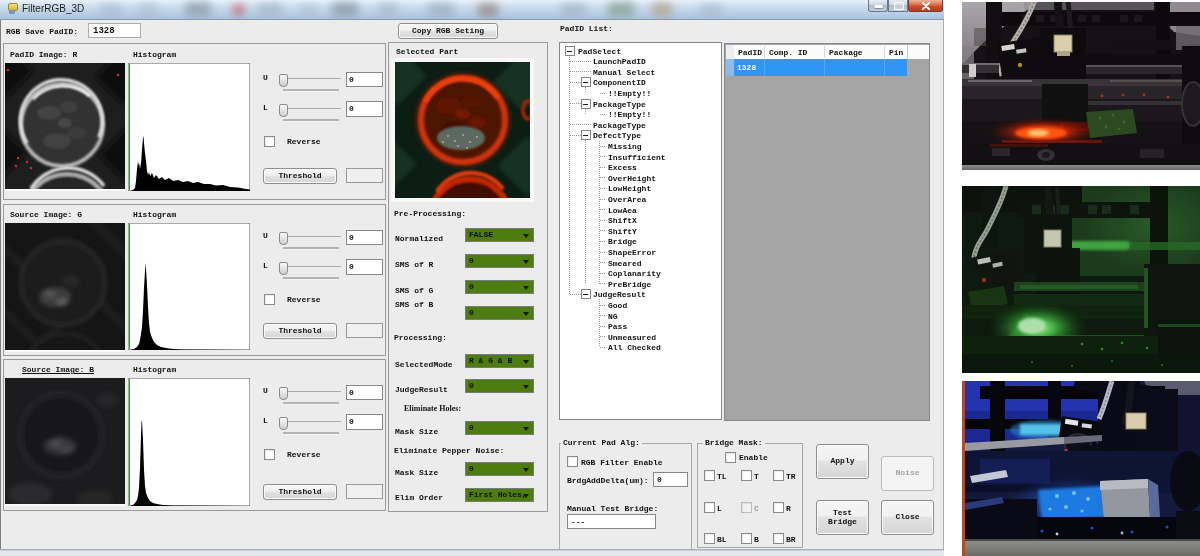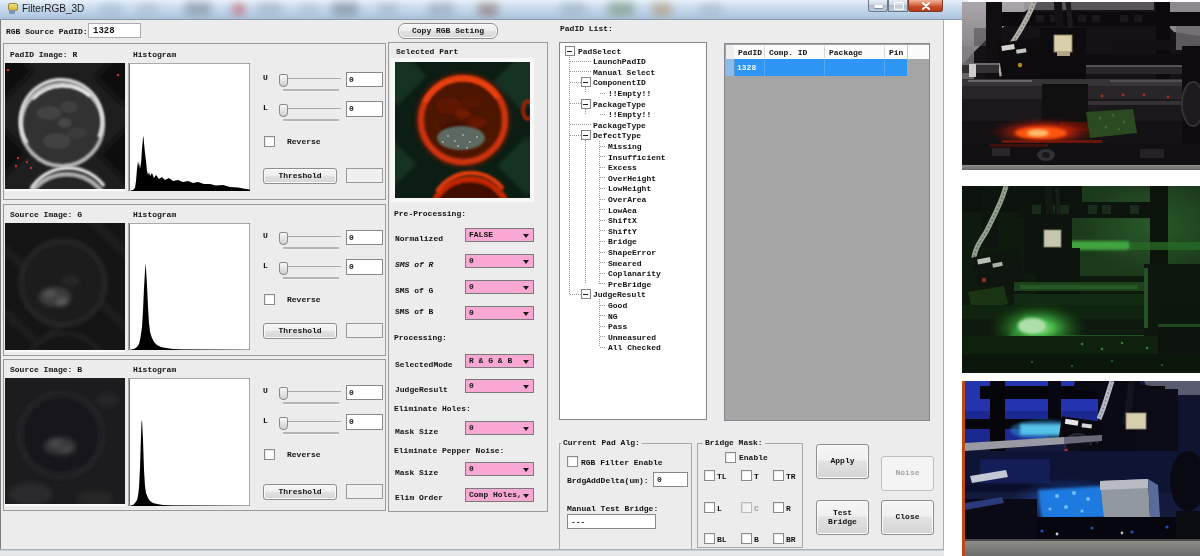--- a/index.html
+++ b/index.html
@@ -1,38 +1,38 @@
 <!DOCTYPE html>
 <html><head><meta charset="utf-8"><style>
 html,body{margin:0;padding:0;background:#fff;}
 #root{position:relative;width:1200px;height:556px;overflow:hidden;background:#fff;
   font-family:"Liberation Mono",monospace;font-weight:bold;font-size:8px;color:#111;}
 .abs{position:absolute;}
 #win{position:absolute;left:0;top:0;width:944px;height:556px;}
 #titlebar{position:absolute;left:0;top:0;width:944px;height:19px;overflow:hidden;
   background:linear-gradient(#e8f1f9 0%,#cfdfef 30%,#b9cfe6 70%,#a9c2dc 100%);
-  border-bottom:1px solid #8a9aac;padding-left:24px;}
+  border-bottom:1px solid #8a9aac;}
 .blob{position:absolute;filter:blur(4px);border-radius:3px;opacity:0.55;}
 #title{position:absolute;left:22px;top:3px;font-family:"Liberation Sans",sans-serif;
   font-weight:normal;font-size:10px;color:#1c1c1c;}
 #appicon{position:absolute;left:8px;top:3px;width:9px;height:11px;}
 #dialog{position:absolute;left:0;top:20px;width:944px;height:529px;background:#ececec;
   border-left:1px solid #7d7d7d;border-right:1px solid #a8aeb6;box-sizing:border-box;}
 #ui{position:absolute;left:0;top:0;width:944px;height:556px;}
 #botstrip{position:absolute;left:0;top:549px;width:944px;height:7px;
   background:linear-gradient(#9aa2aa,#e7e9ec 35%,#e2e5e8);}
 .panel{position:absolute;border:1px solid #9a9a9a;box-sizing:border-box;}
 .lbl{position:absolute;white-space:nowrap;}
 .tbox{position:absolute;background:#fff;border:1px solid #888;box-sizing:border-box;}
 .btn{position:absolute;box-sizing:border-box;border:1px solid #8e8e8e;border-radius:3px;
   background:linear-gradient(#f5f5f5 0%,#f0f0f0 45%,#e2e2e2 50%,#d5d5d5 100%);
   text-align:center;box-shadow:inset 0 0 0 1px #fbfbfb;}
 .cb{position:absolute;width:11px;height:11px;background:#fff;border:1px solid #8a8a8a;
   box-sizing:border-box;box-shadow:inset 1px 1px 1px rgba(0,0,0,0.08);}
-.combo{position:absolute;width:69px;height:14px;background:#f9a8d4;border:1px solid #7a7a7a;
+.combo{position:absolute;width:69px;height:14px;background:#4d7c0f;border:1px solid #7a7a7a;
   box-sizing:border-box;}
 .combo span{position:absolute;left:3px;top:1px;}
 .arr{position:absolute;right:4px;top:5px;width:0;height:0;
   border-left:3.5px solid transparent;border-right:3.5px solid transparent;border-top:4px solid #1a1a1a;}
 .slider .thumb{position:absolute;width:9px;height:13px;background:linear-gradient(#f8f8f8,#cfcfcf);
   border:1px solid #8a8a8a;border-radius:2px 2px 4px 4px;box-sizing:border-box;}
 .slider .groove{position:absolute;height:1px;background:#aaa;}
 .slider .chan{position:absolute;height:2px;background:#b4b4b4;border-bottom:1px solid #f4f4f4;}
 </style></head>
 <body>
@@ -65,25 +65,25 @@
         <div class="abs" style="left:5px;top:2px;width:8px;height:6px;border:1px solid #fdfdfd;border-radius:1px;background:rgba(255,255,255,.25);"></div>
       </div>
       <div class="abs" style="left:908px;top:0;width:35px;height:12px;background:linear-gradient(#f0b49a 0%,#dd7352 40%,#c94b28 60%,#b63a1a 100%);border:1px solid #7c3a28;border-top:none;border-radius:0 0 3px 3px;box-sizing:border-box;">
         <svg class="abs" style="left:13px;top:2px;" width="8" height="8" viewBox="0 0 8 8">
             <path d="M1,1 L7,7 M7,1 L1,7" stroke="#ffffff" stroke-width="2" stroke-linecap="round"></path>
           </svg>
       </div>
     </div>
     <div id="dialog"></div>
     <div id="ui">
-      <div class="lbl" style="left:6px;top:27px;">RGB Source PadID:</div>
+      <div class="lbl" style="left:6px;top:27px;">RGB Save PadID:</div>
       <div class="tbox" style="left:88px;top:23px;width:53px;height:15px;border-color:#abadb3;">
           <span style="position:absolute;left:4px;top:2px;font-size:9px;">1328</span>
         </div>
-      <div class="btn" style="left:398px;top:23px;width:100px;height:16px;border-radius:7px;"><span style="position:relative;top:2px;">Copy RGB Seting</span></div>
+      <div class="btn" style="left:398px;top:23px;width:100px;height:16px;"><span style="position:relative;top:2px;">Copy RGB Seting</span></div>
 
       <div class="panel" style="left:3px;top:43px;width:383px;height:157px;"></div>
       <div class="lbl" style="left:10px;top:50px;">PadID Image: R</div>
       <div class="lbl" style="left:133px;top:50px;">Histogram</div>
       <div class="abs" id="imgR" style="left:5px;top:63px;width:120px;height:128px;"><svg width="120" height="128" viewBox="0 0 120 128">
 <defs>
 <filter id="bR" x="-30%" y="-30%" width="160%" height="160%">
                 <feGaussianBlur stdDeviation="2.5"></feGaussianBlur>
               </filter>
 <filter id="bR2" x="-30%" y="-30%" width="160%" height="160%">
@@ -190,21 +190,21 @@
         </div>
       <div class="tbox" style="left:346px;top:259px;width:37px;height:16px;">
           <span style="position:absolute;left:2px;top:2px;">0</span>
         </div>
       <div class="cb" style="left:264px;top:294px;"></div>
       <div class="lbl" style="left:287px;top:295px;">Reverse</div>
       <div class="btn" style="left:263px;top:323px;width:74px;height:16px;"><span style="position:relative;top:2px;">Threshold</span></div>
       <div class="abs" style="left:346px;top:323px;width:37px;height:15px;background:#f0f0f0;border:1px solid #999;box-sizing:border-box;"></div>
 
       <div class="panel" style="left:3px;top:359px;width:383px;height:152px;"></div>
-      <div class="lbl" style="left:10px;top:365px;">Source Image: B</div>
+      <div class="lbl" style="left:22px;top:365px;text-decoration:underline;">Source Image: B</div>
       <div class="lbl" style="left:133px;top:365px;">Histogram</div>
       <div class="abs" id="imgB" style="left:5px;top:378px;width:120px;height:126px;"><svg width="120" height="126" viewBox="0 0 120 126">
 <defs>
               <filter id="bB" x="-30%" y="-30%" width="160%" height="160%">
                 <feGaussianBlur stdDeviation="2.4"></feGaussianBlur>
               </filter>
             </defs>
 <rect width="120" height="126" fill="#1c1c1e"></rect>
 <circle cx="56" cy="57" r="41" fill="#19191b" stroke="#28282c" stroke-width="4" filter="url(#bB)"></circle>
 <g filter="url(#bB)">
@@ -288,66 +288,66 @@
 <circle cx="75" cy="157" r="40" fill="#400e03" stroke="#c22806" stroke-width="6" filter="url(#bS2)"></circle>
 <path d="M 42,130 A 40 40 0 0 1 108,127" fill="none" stroke="#e03a0c" stroke-width="4.5" filter="url(#bS2)"></path>
 <ellipse cx="133" cy="48" rx="5" ry="9" fill="none" stroke="#a82406" stroke-width="3.5" filter="url(#bS2)"></ellipse>
 </svg></div>
       <div class="lbl" style="left:394px;top:209px;">Pre-Processing:</div>
       <div class="lbl" style="left:395px;top:234px;">Normalized</div>
       <div class="combo" style="left:465px;top:228px;">
           <span>FALSE</span>
           <i class="arr"></i>
         </div>
-      <div class="lbl" style="left:395px;top:260px;font-style:italic;">SMS of R</div>
+      <div class="lbl" style="left:395px;top:260px;">SMS of R</div>
       <div class="combo" style="left:465px;top:254px;">
           <span>0</span>
           <i class="arr"></i>
         </div>
       <div class="lbl" style="left:395px;top:286px;">SMS of G</div>
       <div class="combo" style="left:465px;top:280px;">
           <span>0</span>
           <i class="arr"></i>
         </div>
-      <div class="lbl" style="left:395px;top:307px;">SMS of B</div>
+      <div class="lbl" style="left:395px;top:300px;">SMS of B</div>
       <div class="combo" style="left:465px;top:306px;">
           <span>0</span>
           <i class="arr"></i>
         </div>
       <div class="lbl" style="left:394px;top:333px;">Processing:</div>
       <div class="lbl" style="left:395px;top:360px;">SelectedMode</div>
       <div class="combo" style="left:465px;top:354px;">
           <span>R &amp; G &amp; B</span>
           <i class="arr"></i>
         </div>
       <div class="lbl" style="left:395px;top:385px;">JudgeResult</div>
       <div class="combo" style="left:465px;top:379px;">
           <span>0</span>
           <i class="arr"></i>
         </div>
-      <div class="lbl" style="left:394px;top:404px;">Eliminate Holes:</div>
+      <div class="lbl" style="left:404px;top:404px;font-family:Liberation Serif, serif;">Eliminate Holes:</div>
       <div class="lbl" style="left:395px;top:427px;">Mask Size</div>
       <div class="combo" style="left:465px;top:421px;">
           <span>0</span>
           <i class="arr"></i>
         </div>
       <div class="lbl" style="left:394px;top:446px;">Eliminate Pepper Noise:</div>
       <div class="lbl" style="left:395px;top:468px;">Mask Size</div>
       <div class="combo" style="left:465px;top:462px;">
           <span>0</span>
           <i class="arr"></i>
         </div>
       <div class="lbl" style="left:395px;top:493px;">Elim Order</div>
       <div class="combo" style="left:465px;top:488px;">
-          <span>Comp Holes,</span>
+          <span>First Holes,</span>
           <i class="arr"></i>
         </div>
 
       <div class="lbl" style="left:560px;top:24px;">PadID List:</div>
-      <div class="abs" id="tree" style="left:559px;top:42px;width:148px;height:378px;background:#fff;border:1px solid #828790;box-sizing:border-box;">
+      <div class="abs" id="tree" style="left:559px;top:42px;width:163px;height:378px;background:#fff;border:1px solid #828790;box-sizing:border-box;">
           <svg width="161" height="376" viewBox="0 0 161 376" style="position:absolute;left:0;top:0;" shape-rendering="crispEdges">
             <g stroke="#9a9a9a" stroke-width="1" stroke-dasharray="1 1">
               <line x1="9.5" y1="12" x2="9.5" y2="251.4"></line>
               <line x1="25.5" y1="44.4" x2="25.5" y2="50.0"></line>
               <line x1="25.5" y1="65.6" x2="25.5" y2="71.2"></line>
               <line x1="25.5" y1="97.4" x2="25.5" y2="240.8"></line>
               <line x1="39.5" y1="98.4" x2="39.5" y2="240.8"></line>
               <line x1="39.5" y1="256.4" x2="39.5" y2="304.4"></line>
               <line x1="10" y1="18.2" x2="31" y2="18.2"></line>
               <line x1="10" y1="28.8" x2="31" y2="28.8"></line>

